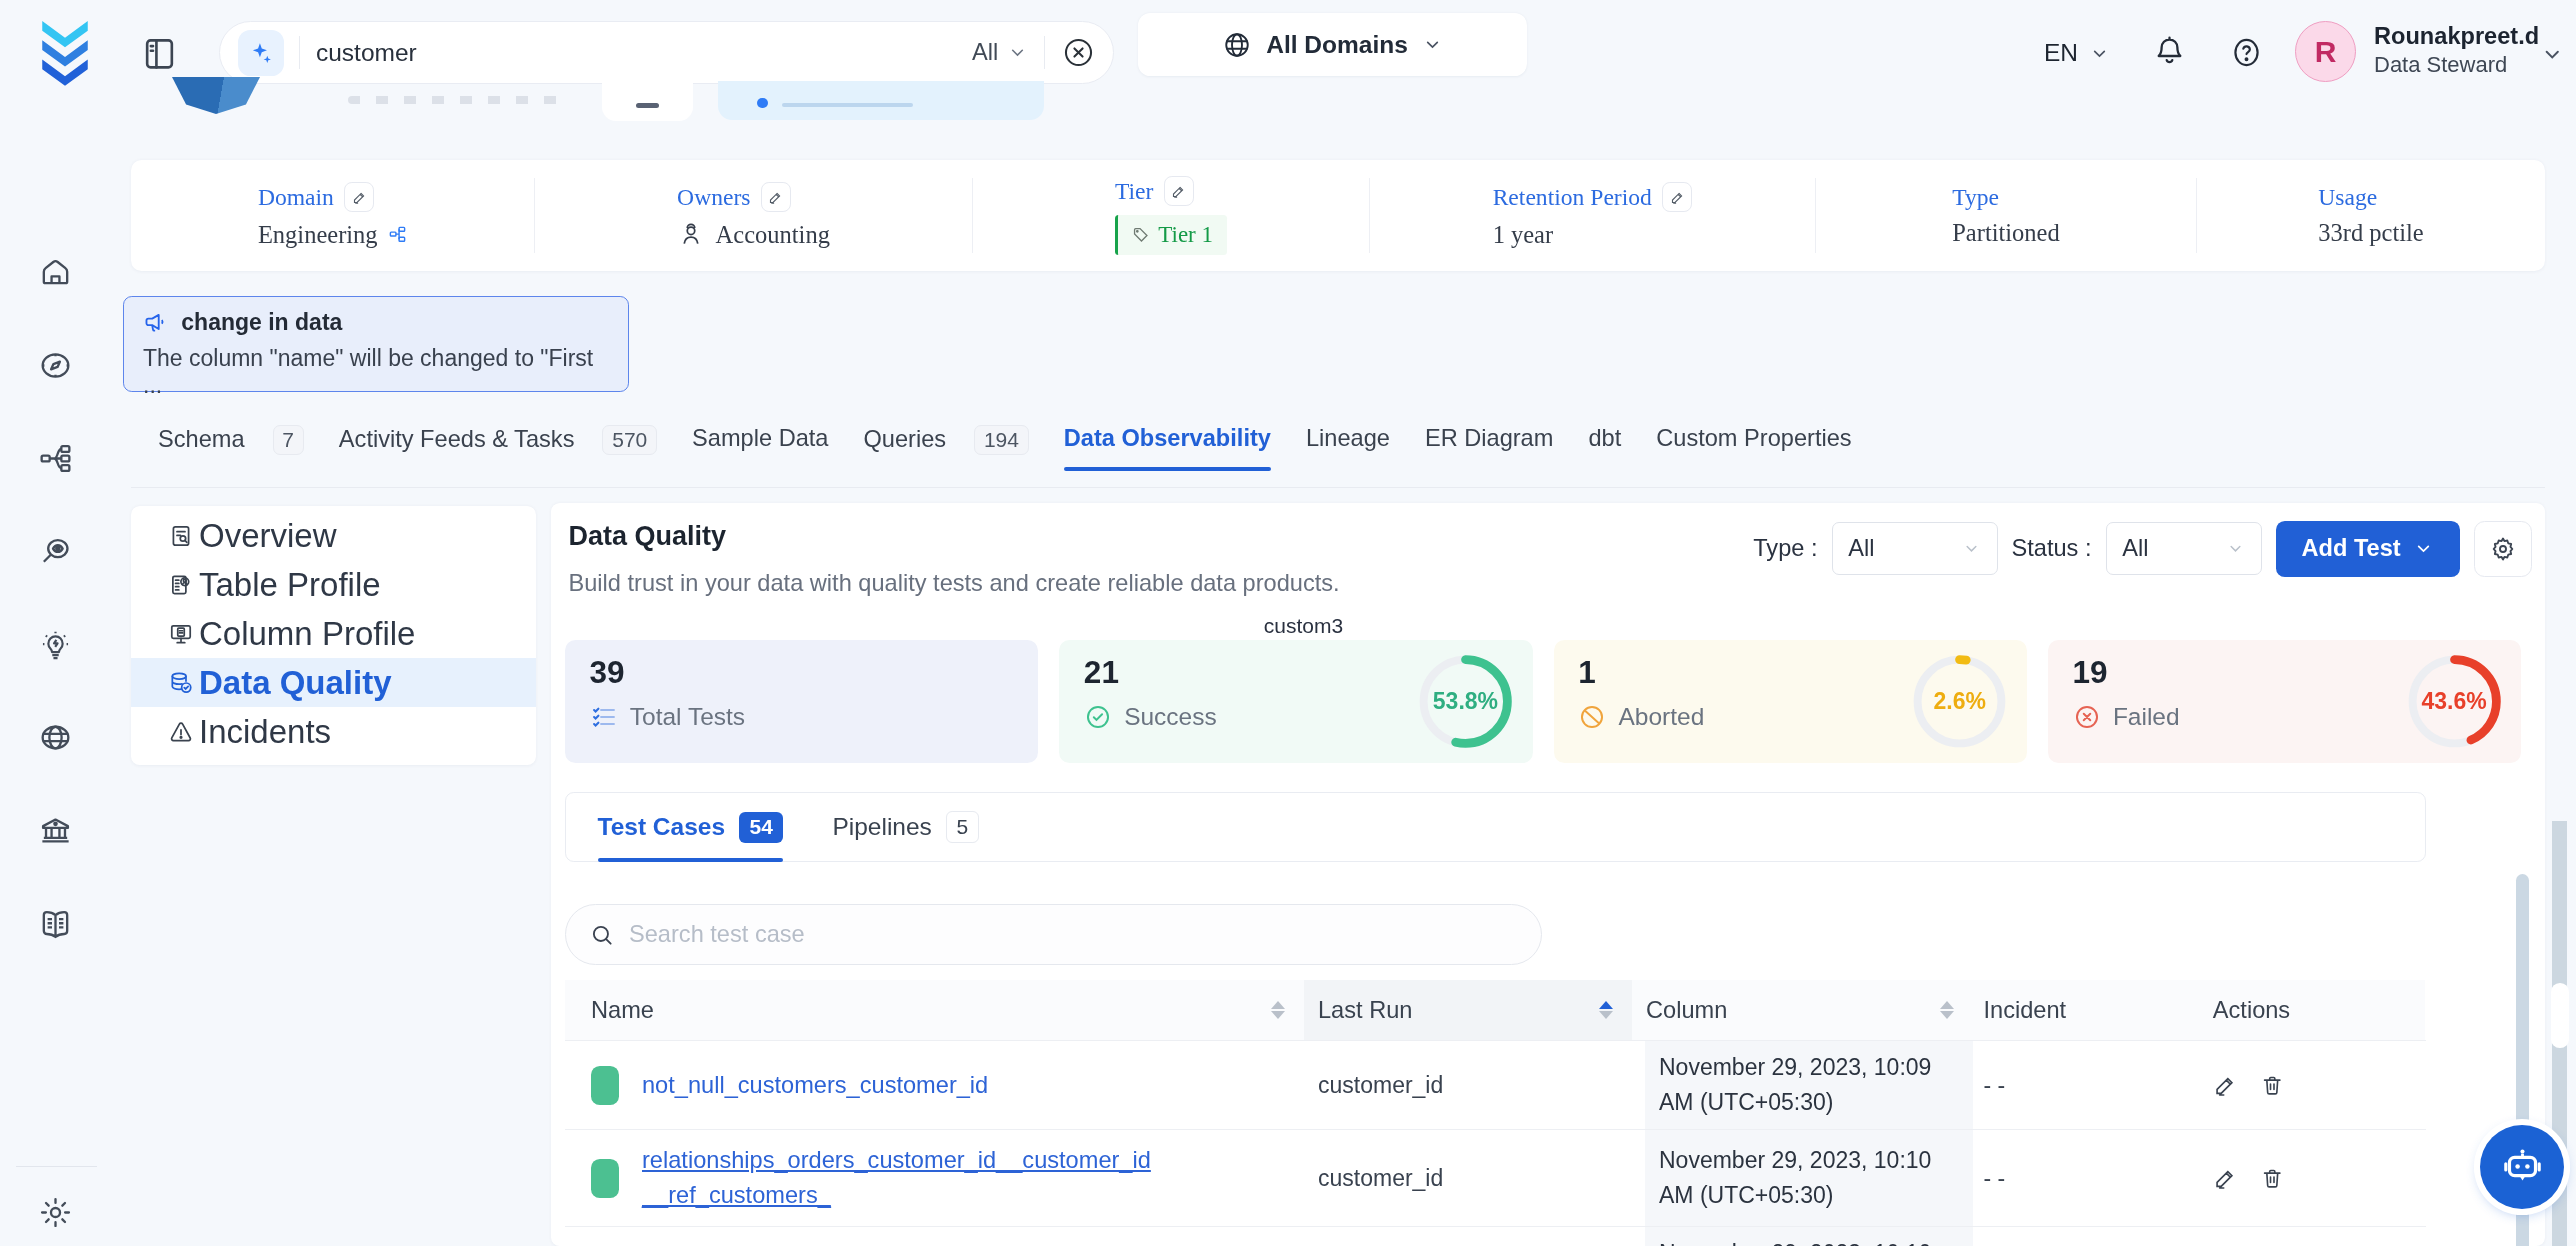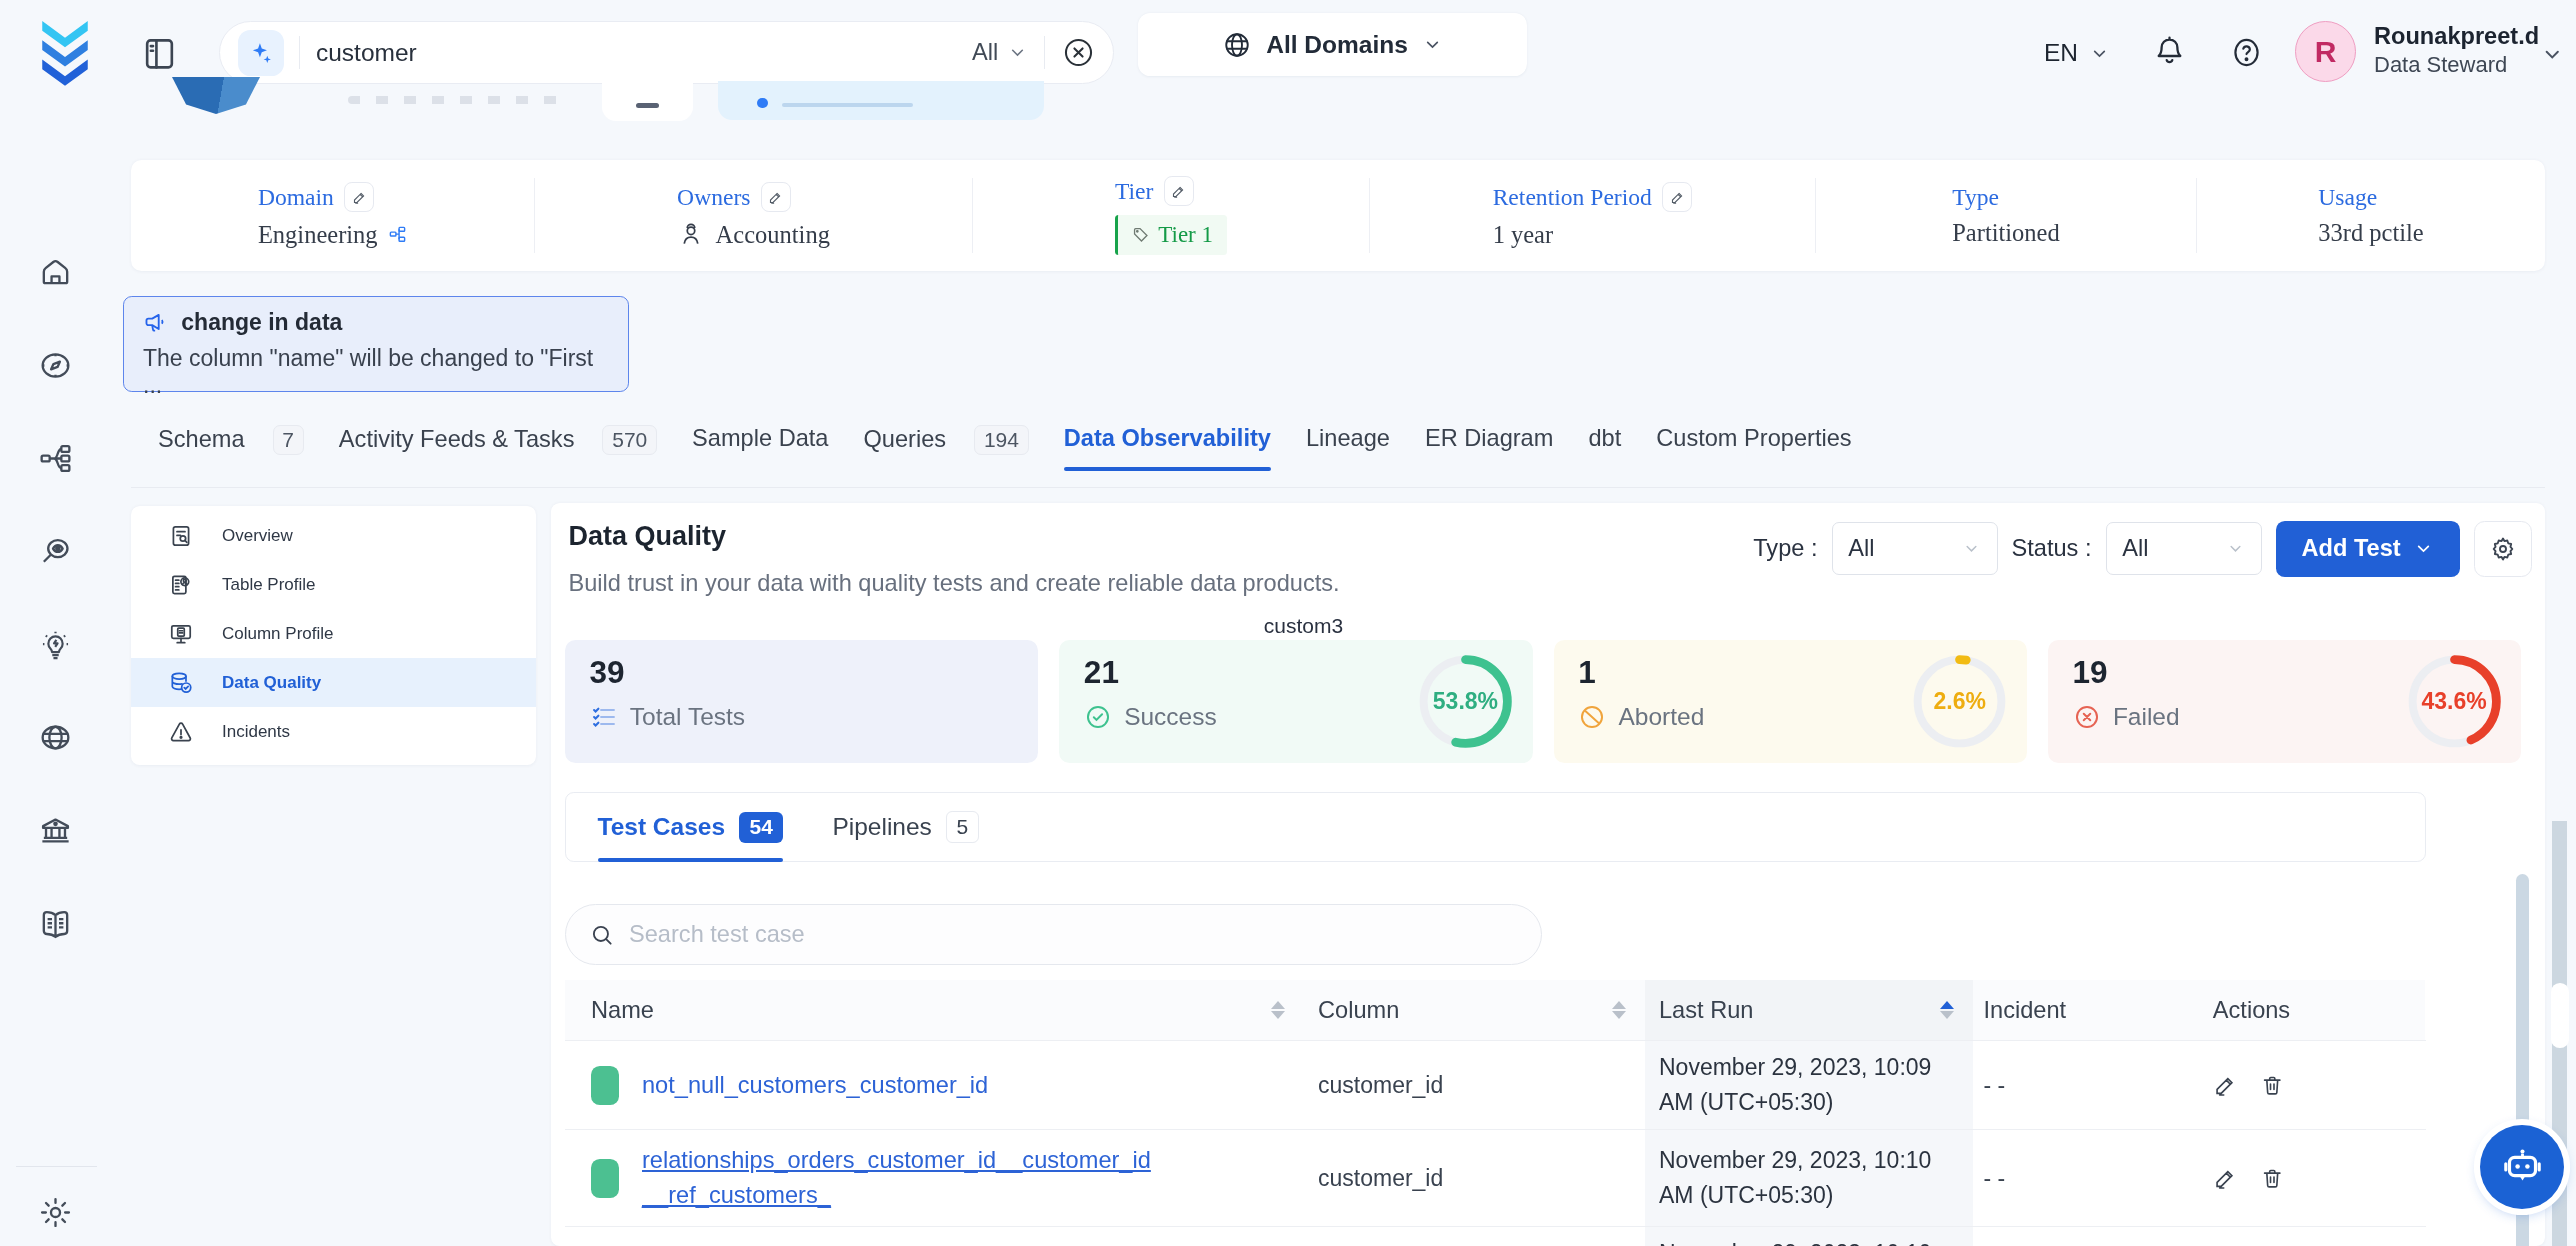--- a/index.html
+++ b/index.html
@@ -62,21 +62,21 @@
 
 .etabs{left:158px;top:425px;display:flex;align-items:flex-start;gap:35px;height:54px;}
 .etab{display:flex;align-items:center;gap:28px;font-size:23.6px;color:#3a424e;padding-bottom:19px;position:relative;cursor:pointer;white-space:nowrap;}
 .etab.active{color:var(--primary);font-weight:700;}
 .etab.active::after{content:'';position:absolute;left:0;right:0;bottom:0;height:4.4px;background:var(--primary);border-radius:2.6px;}
 .chip{background:#f3f5f9;border:0.9px solid #e7eaf0;border-radius:7px;padding:1.8px 8.8px;font-size:21px;color:#4c5562;}
 .tabs-divider{left:131px;top:487px;width:2414px;height:0.9px;background:#e8ebf1;}
 
 
 .pmenu{left:131px;top:506px;width:405px;height:259px;background:#fff;border-radius:8.8px;box-shadow:0 0.9px 3.5px rgba(23,43,77,.05);padding-top:5.3px;overflow:hidden;}
-.pmenu-item{height:49px;display:flex;align-items:center;gap:28px;padding-left:37px;font-size:17px;color:#2f3846;cursor:pointer;}
+.pmenu-item{height:49px;display:flex;align-items:center;gap:5px;padding-left:37px;font-size:33px;color:#2f3846;cursor:pointer;}
 .pmenu-item .ic{color:#3a434f;}
 .pmenu-item.active{background:#e7f1fd;color:var(--primary);font-weight:700;}
 .pmenu-item.active .ic{color:var(--primary);}
 
 
 .main-card{left:551px;top:503px;width:1994px;height:743px;background:#fff;border-radius:8.8px;box-shadow:0 0.9px 3.5px rgba(23,43,77,.05);overflow:hidden;}
 .mc-title{position:absolute;left:17.5px;top:17.5px;font-size:27px;font-weight:700;color:#1c242f;}
 .mc-desc{position:absolute;left:17.5px;top:67px;font-size:23.6px;color:var(--muted);}
 .filters{position:absolute;right:13px;top:17.5px;display:flex;align-items:center;gap:14px;}
 .flabel{font-size:23.6px;color:#2a3240;}
@@ -628,31 +628,31 @@
 
   <div class="ttable">
     <div class="trow">
       <div class="th cell w-name">
           <span>Name</span>
         <span class="sorter">
             <span class="car-u"></span>
             <span class="car-d"></span>
           </span>
         </div>
+      <div class="th cell w-run run-bg">
+          <span>Last Run</span>
+        <span class="sorter">
+            <span class="car-u on"></span>
+            <span class="car-d"></span>
+          </span>
+        </div>
       <div class="th cell w-col">
           <span>Column</span>
         <span class="sorter">
             <span class="car-u"></span>
-            <span class="car-d"></span>
-          </span>
-        </div>
-      <div class="th cell w-run run-bg">
-          <span>Last Run</span>
-        <span class="sorter">
-            <span class="car-u on"></span>
             <span class="car-d"></span>
           </span>
         </div>
       <div class="th cell w-inc">
           <span>Incident</span>
         </div>
       <div class="th cell w-act">
           <span>Actions</span>
         </div>
     </div>

